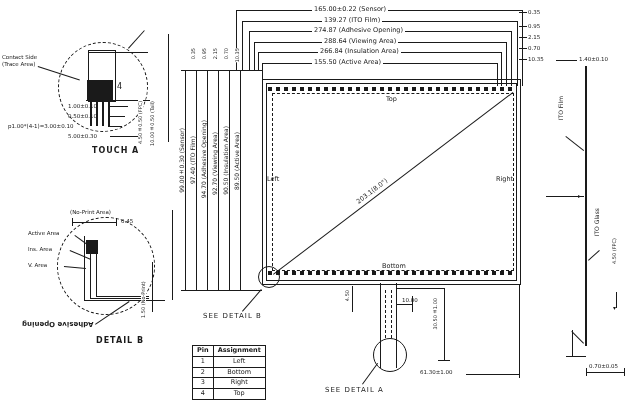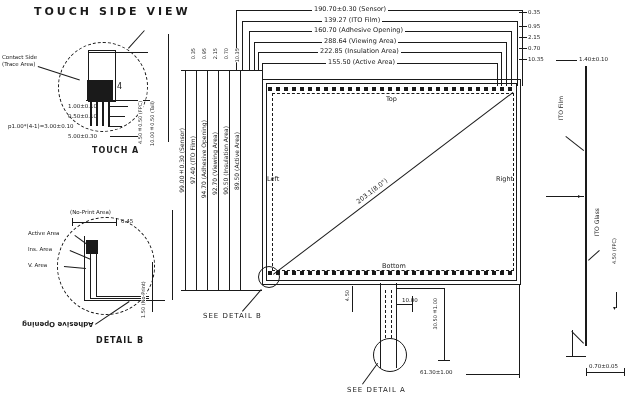--- a/index.html
+++ b/index.html
@@ -31,21 +31,20 @@
   table.pins{position:absolute;left:192px;top:345px;border-collapse:collapse;z-index:5;}
   table.pins td,table.pins th{border:1px solid #1a1a1a;font-size:6.5px;padding:1px 4px;
     text-align:center;line-height:1.2;font-family:"DejaVu Sans","Liberation Sans",sans-serif;}
   table.pins th{font-weight:bold;}
 </style>
 </head>
 <body>
 
 <div id="canvas">
 
-  <div class="title" style="left:34px;top:5px;">TOUCH SIDE VIEW</div>
 
   <div class="dcirc" style="left:58px;top:42px;width:88px;height:88px;"></div>
   <div class="rect" style="left:88px;top:50px;width:26px;height:50px;"></div>
   <div class="hl" style="left:88px;top:52px;width:60px;"></div>
   <div class="solid" style="left:87px;top:80px;width:26px;height:20px;"></div>
   <div class="pinhatch" style="left:90px;top:102px;width:20px;height:24px;"></div>
   <div class="hl" style="left:86px;top:100px;width:64px;"></div>
   <div class="lbl" style="left:117px;top:82px;font-size:8px;">4</div>
   <div class="lbl sm" style="left:2px;top:54px;">Contact Side</div>
   <div class="lbl sm" style="left:2px;top:61px;">(Trace Area)</div>
@@ -98,31 +97,31 @@
   <div class="lbl" style="left:267px;top:176px;">Left</div>
   <div class="lbl" style="left:496px;top:176px;">Right</div>
   <div class="lbl" style="left:382px;top:263px;">Bottom</div>
   <div class="diag" style="left:273px;top:274px;width:301px;transform:rotate(-37.2deg);"></div>
   <div class="lbl bg" style="left:352px;top:188px;transform:rotate(-37.2deg);">203.1(8.0")</div>
   <div class="circ" style="left:258px;top:266px;width:20px;height:20px;"></div>
   <div class="diag" style="left:242px;top:311px;width:29px;transform:rotate(-49deg);"></div>
   <div class="lbl" style="left:203px;top:312px;font-size:7px;letter-spacing:1px;">SEE DETAIL B</div>
 
   <div class="hl" style="left:236px;top:10px;width:286px;"></div>
-  <div class="lbl bg" style="left:312px;top:6px;">190.70±0.30 (Sensor)</div>
+  <div class="lbl bg" style="left:312px;top:6px;">165.00±0.22 (Sensor)</div>
   <div class="hl" style="left:242px;top:21px;width:275px;"></div>
   <div class="lbl bg" style="left:322px;top:17px;">139.27 (ITO Film)</div>
   <div class="hl" style="left:249px;top:31px;width:262px;"></div>
-  <div class="lbl bg" style="left:312px;top:27px;">160.70 (Adhesive Opening)</div>
+  <div class="lbl bg" style="left:312px;top:27px;">274.87 (Adhesive Opening)</div>
   <div class="hl" style="left:254px;top:42px;width:252px;"></div>
   <div class="lbl bg" style="left:322px;top:38px;">288.64 (Viewing Area)</div>
   <div class="hl" style="left:258px;top:52px;width:243px;"></div>
-  <div class="lbl bg" style="left:318px;top:48px;">222.85 (Insulation Area)</div>
+  <div class="lbl bg" style="left:318px;top:48px;">266.84 (Insulation Area)</div>
   <div class="hl" style="left:262px;top:63px;width:235px;"></div>
-  <div class="lbl bg" style="left:326px;top:59px;">155.50 (Active Area)</div>
+  <div class="lbl bg" style="left:312px;top:59px;">155.50 (Active Area)</div>
 
   <div class="vl" style="left:236px;top:10px;height:60px;"></div>
   <div class="vl" style="left:242px;top:21px;height:49px;"></div>
   <div class="vl" style="left:249px;top:31px;height:39px;"></div>
   <div class="vl" style="left:254px;top:42px;height:28px;"></div>
   <div class="vl" style="left:258px;top:52px;height:18px;"></div>
   <div class="vl" style="left:262px;top:63px;height:16px;"></div>
   <div class="vl" style="left:522px;top:10px;height:76px;"></div>
   <div class="vl" style="left:517px;top:21px;height:65px;"></div>
   <div class="vl" style="left:511px;top:31px;height:55px;"></div>
@@ -160,21 +159,21 @@
   <div class="vtext vsm" style="left:213px;top:48px;">2.15</div>
   <div class="vtext vsm" style="left:224px;top:48px;">0.70</div>
   <div class="vtext vsm" style="left:235px;top:48px;">10.35</div>
 
   <div class="vl" style="left:380px;top:283px;height:85px;"></div>
   <div class="vl" style="left:396px;top:283px;height:85px;"></div>
   <div class="dvl" style="left:385px;top:290px;height:48px;"></div>
   <div class="dvl" style="left:391px;top:290px;height:48px;"></div>
   <div class="circ" style="left:373px;top:338px;width:32px;height:32px;"></div>
   <div class="diag" style="left:362px;top:384px;width:26px;transform:rotate(-54deg);"></div>
-  <div class="lbl" style="left:325px;top:386px;font-size:7px;letter-spacing:1px;margin-left:22px;">SEE DETAIL A</div>
+  <div class="lbl" style="left:325px;top:386px;font-size:7px;letter-spacing:1px;">SEE DETAIL A</div>
   <div class="hl" style="left:397px;top:304px;width:15px;"></div>
   <div class="vl" style="left:412px;top:296px;height:16px;"></div>
   <div class="lbl sm" style="left:402px;top:297px;">10.00</div>
   <div class="vl" style="left:352px;top:286px;height:26px;"></div>
   <div class="vtext vsm" style="left:345px;top:290px;">4.50</div>
   <div class="hl" style="left:397px;top:288px;width:47px;"></div>
   <div class="vl" style="left:444px;top:288px;height:72px;"></div>
   <div class="hl" style="left:438px;top:360px;width:12px;"></div>
   <div class="vtext vsm" style="left:433px;top:298px;">30.50±1.00</div>
   <div class="lbl sm" style="left:420px;top:369px;">61.30±1.00</div>
@@ -194,14 +193,38 @@
   <div class="vl" style="left:616px;top:292px;height:16px;"></div>
   <div class="arrow" style="left:613px;top:305px;">▾</div>
   <div class="vl" style="left:572px;top:330px;height:26px;"></div>
   <div class="hl" style="left:566px;top:356px;width:20px;"></div>
   <div class="diag" style="left:572px;top:331px;width:17px;transform:rotate(45deg);"></div>
   <div class="lbl sm" style="left:589px;top:363px;">0.70±0.05</div>
   <div class="hl" style="left:586px;top:372px;width:38px;"></div>
   <div class="vl" style="left:586px;top:368px;height:8px;"></div>
   <div class="vl" style="left:624px;top:368px;height:8px;"></div>
 
+  <table class="pins">
+    <tbody>
+        <tr>
+      <th>Pin</th>
+      <th>Assignment</th>
+    </tr>
+    <tr>
+      <td>1</td>
+      <td>Left</td>
+    </tr>
+    <tr>
+      <td>2</td>
+      <td>Bottom</td>
+    </tr>
+    <tr>
+      <td>3</td>
+      <td>Right</td>
+    </tr>
+    <tr>
+      <td>4</td>
+      <td>Top</td>
+    </tr>
+  </tbody>
+    </table>
 
 </div>
 
 </body></html>

